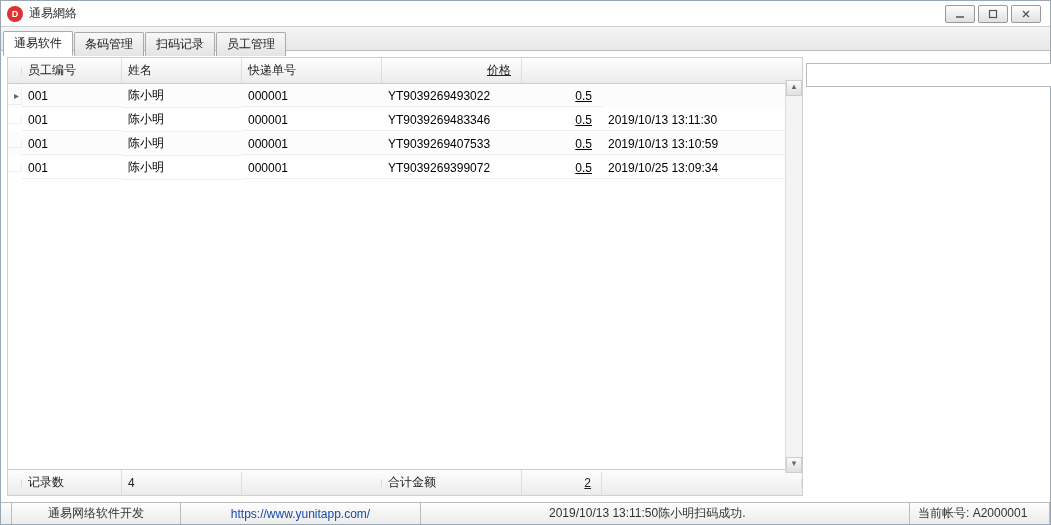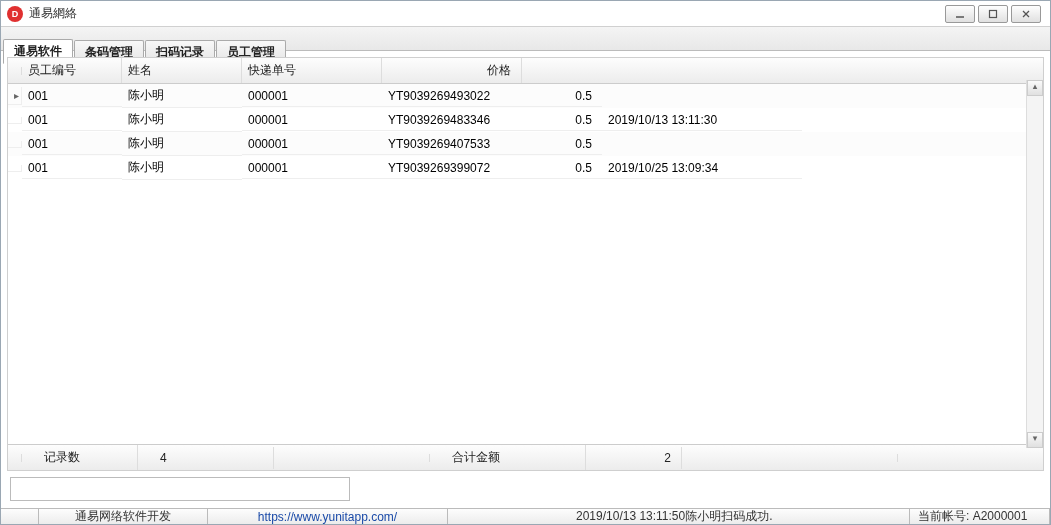--- a/index.html
+++ b/index.html
@@ -59,33 +59,32 @@
     padding-left: 2px;
   }
   .tab {
     padding: 3px 10px 3px 10px;
     border: 1px solid #aaa;
     border-bottom: none;
     background: linear-gradient(#f8f8f8,#e4e4e4);
     margin-right: 1px;
     border-radius: 2px 2px 0 0;
     position: relative;
-    top: 14px;
+    top: 6px;
     color: #222;
-    font-weight: bold;
   }
   .tab.active {
     background: #fff;
     border-bottom: 1px solid #fff;
   }
 
   .client {
     flex: 1 1 auto;
     display: flex;
-    flex-direction: column;
+    flex-direction: row;
     padding: 6px;
     background: #fff;
   }
 
   .grid-wrap {
     border: 1px solid #cfcfcf;
     flex: 1 1 auto;
     display: flex;
     flex-direction: column;
     background: #fff;
@@ -117,25 +116,24 @@
     white-space: nowrap;
     overflow: hidden;
   }
   .grid-row:nth-child(odd){ background:#fcfcfc;}
   .row-indicator {
     text-align: center;
     color: #666;
     font-size: 10px;
     border-right: 1px solid #eee;
   }
-  .num { text-align: right; padding-right: 10px !important;}
+  .num { text-align: right; padding-right: 10px !important; text-decoration: underline;}
   .grid-footer-row {
     border-top: 1px solid #ccc;
     background: linear-gradient(#fdfdfd,#ececec);
-    gap: 16px;
   }
   .grid-footer-row > div {
     padding: 4px 6px;
     border-right: 1px solid #ddd;
     color: #222;
   }
   .vscroll {
     position: absolute;
     right: 0; top: 22px; bottom: 22px;
     width: 17px;
@@ -155,26 +153,25 @@
   .input-row input {
     width: 340px;
     height: 24px;
     border: 1px solid #bbb;
     padding: 2px 4px;
     font-family: inherit;
     font-size: 12px;
   }
 
   .statusbar {
-    height: 16px;
+    height: 22px;
     border-top: 1px solid #bbb;
     background: linear-gradient(#fdfdfd,#ececec);
     display: flex;
     align-items: stretch;
-    padding-left: 27px;
   }
   .statusbar .panel {
     border-right: 1px solid #bbb;
     padding: 3px 8px;
     color: #333;
     display:flex; align-items:center;
   }
   .statusbar .panel.link { color: #1a4aa8; }
   .statusbar .panel:first-child { border-left: 1px solid #bbb; margin-left:10px;}
 </style>
@@ -244,20 +241,21 @@
           <div class="num">0.5</div>
           <div>2019/10/13 13:11:30</div>
         </div>
         <div class="grid-row">
           <div class="row-indicator"></div>
           <div>001</div>
           <div>陈小明</div>
           <div>000001</div>
           <div>YT9039269407533</div>
           <div class="num">0.5</div>
+          <div>2019/10/13 13:10:59</div>
         </div>
         <div class="grid-row">
           <div class="row-indicator"></div>
           <div>001</div>
           <div>陈小明</div>
           <div>000001</div>
           <div>YT9039269399072</div>
           <div class="num">0.5</div>
           <div>2019/10/25 13:09:34</div>
         </div>

